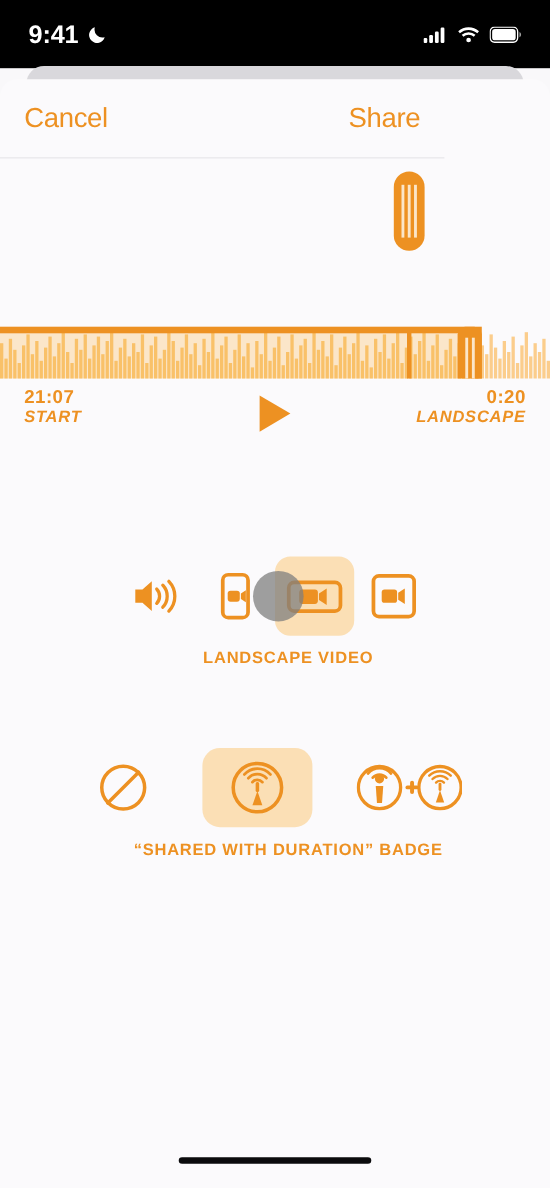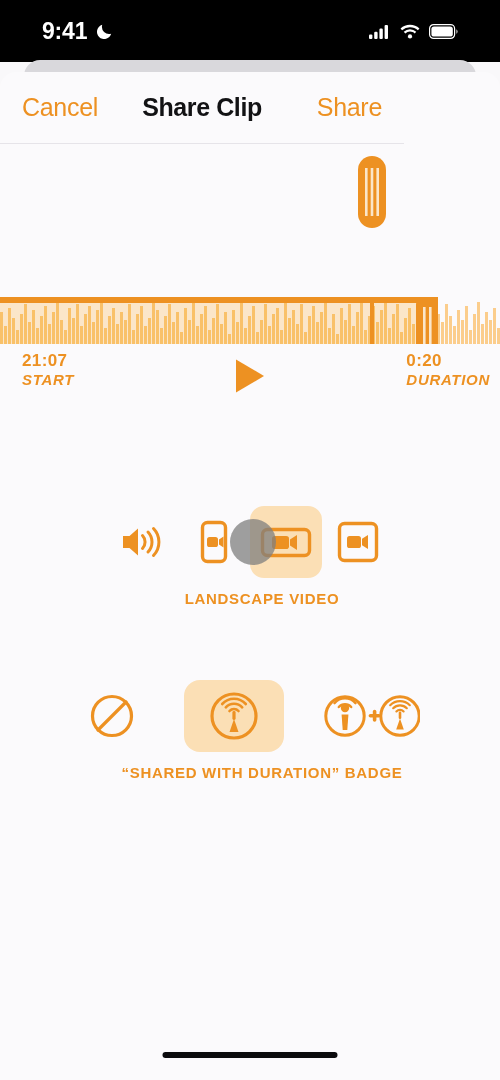--- a/index.html
+++ b/index.html
@@ -10,21 +10,21 @@
     -webkit-font-smoothing:antialiased;
     overflow:hidden;
     position:relative;
   }
 
   
   .statusbar{
     position:absolute; top:0; left:0; width:500px; height:62px;
     background:#000; color:#fff;
     display:flex; align-items:center; justify-content:space-between;
-    padding:0 42px;
+    padding:0 26px;
   }
   .sb-left{ display:flex; align-items:center; gap:8px; }
   .sb-time{ font-size:23px; font-weight:600; letter-spacing:-0.2px; }
   .sb-right{ display:flex; align-items:center; gap:9px; }
 
   
   .sheet-behind{
     position:absolute; top:60px; left:24px; width:452px; height:40px;
     background:#D9D8DC; border-radius:16px 16px 0 0;
   }
@@ -53,21 +53,21 @@
     position:relative; width:500px; height:200px; margin-top:0;
   }
   .wave-canvas{ position:absolute; inset:0; }
 
   
   .time-row{
     position:relative; width:500px; height:56px; margin-top:6px;
   }
   .time-block{ position:absolute; top:0; }
   .time-block.left{ left:22px; text-align:left; }
-  .time-block.right{ right:10px; text-align:left; }
+  .time-block.right{ right:22px; text-align:right; }
   .time-val{
     font-size:17px; font-weight:700; color:#ED9122; letter-spacing:0.4px;
     line-height:1.25;
   }
   .time-lab{
     font-size:15px; font-weight:700; color:#ED9122; letter-spacing:0.7px;
     line-height:1.25;
     font-style:italic;
   }
   .play-btn{
@@ -133,21 +133,20 @@
     </svg>
   </div>
 </div>
 
 <div class="sheet-behind"></div>
 
 <div class="sheet">
 
   <div class="navbar">
     <button class="nav-btn">Cancel</button>
-    <div class="nav-title">Share Clip</div>
     <button class="nav-btn">Share</button>
   </div>
 
   <div class="wave-area">
     <svg class="wave-canvas" viewBox="0 0 500 200" preserveAspectRatio="none">
 
       <rect x="-6" y="156" width="441" height="128" fill="#FBE6C9"></rect>
 
       <g fill="#FBCD8C">
         <rect x="437" y="170" width="3" height="100"></rect>
@@ -304,21 +303,21 @@
       <div class="time-val">21:07</div>
       <div class="time-lab">START</div>
     </div>
     <button class="play-btn">
       <svg width="32" height="36" viewBox="0 0 32 36">
         <path d="M2 1.5 30 18 2 34.5z" fill="#ED9122"></path>
       </svg>
     </button>
     <div class="time-block right">
       <div class="time-val">0:20</div>
-      <div class="time-lab">DURATION</div>
+      <div class="time-lab">LANDSCAPE</div>
     </div>
   </div>
 
   <div class="opt-group" style="top:434px;">
     <div class="opt-row">
 
       <button class="opt">
         <svg width="44" height="40" viewBox="0 0 44 40">
           <path d="M3 14h6.5L18 6.5v27L9.5 26H3z" fill="#ED9122"></path>
           <path d="M22.5 13.5a9.5 9.5 0 0 1 0 13" fill="none" stroke="#ED9122" stroke-width="3" stroke-linecap="round"></path>

